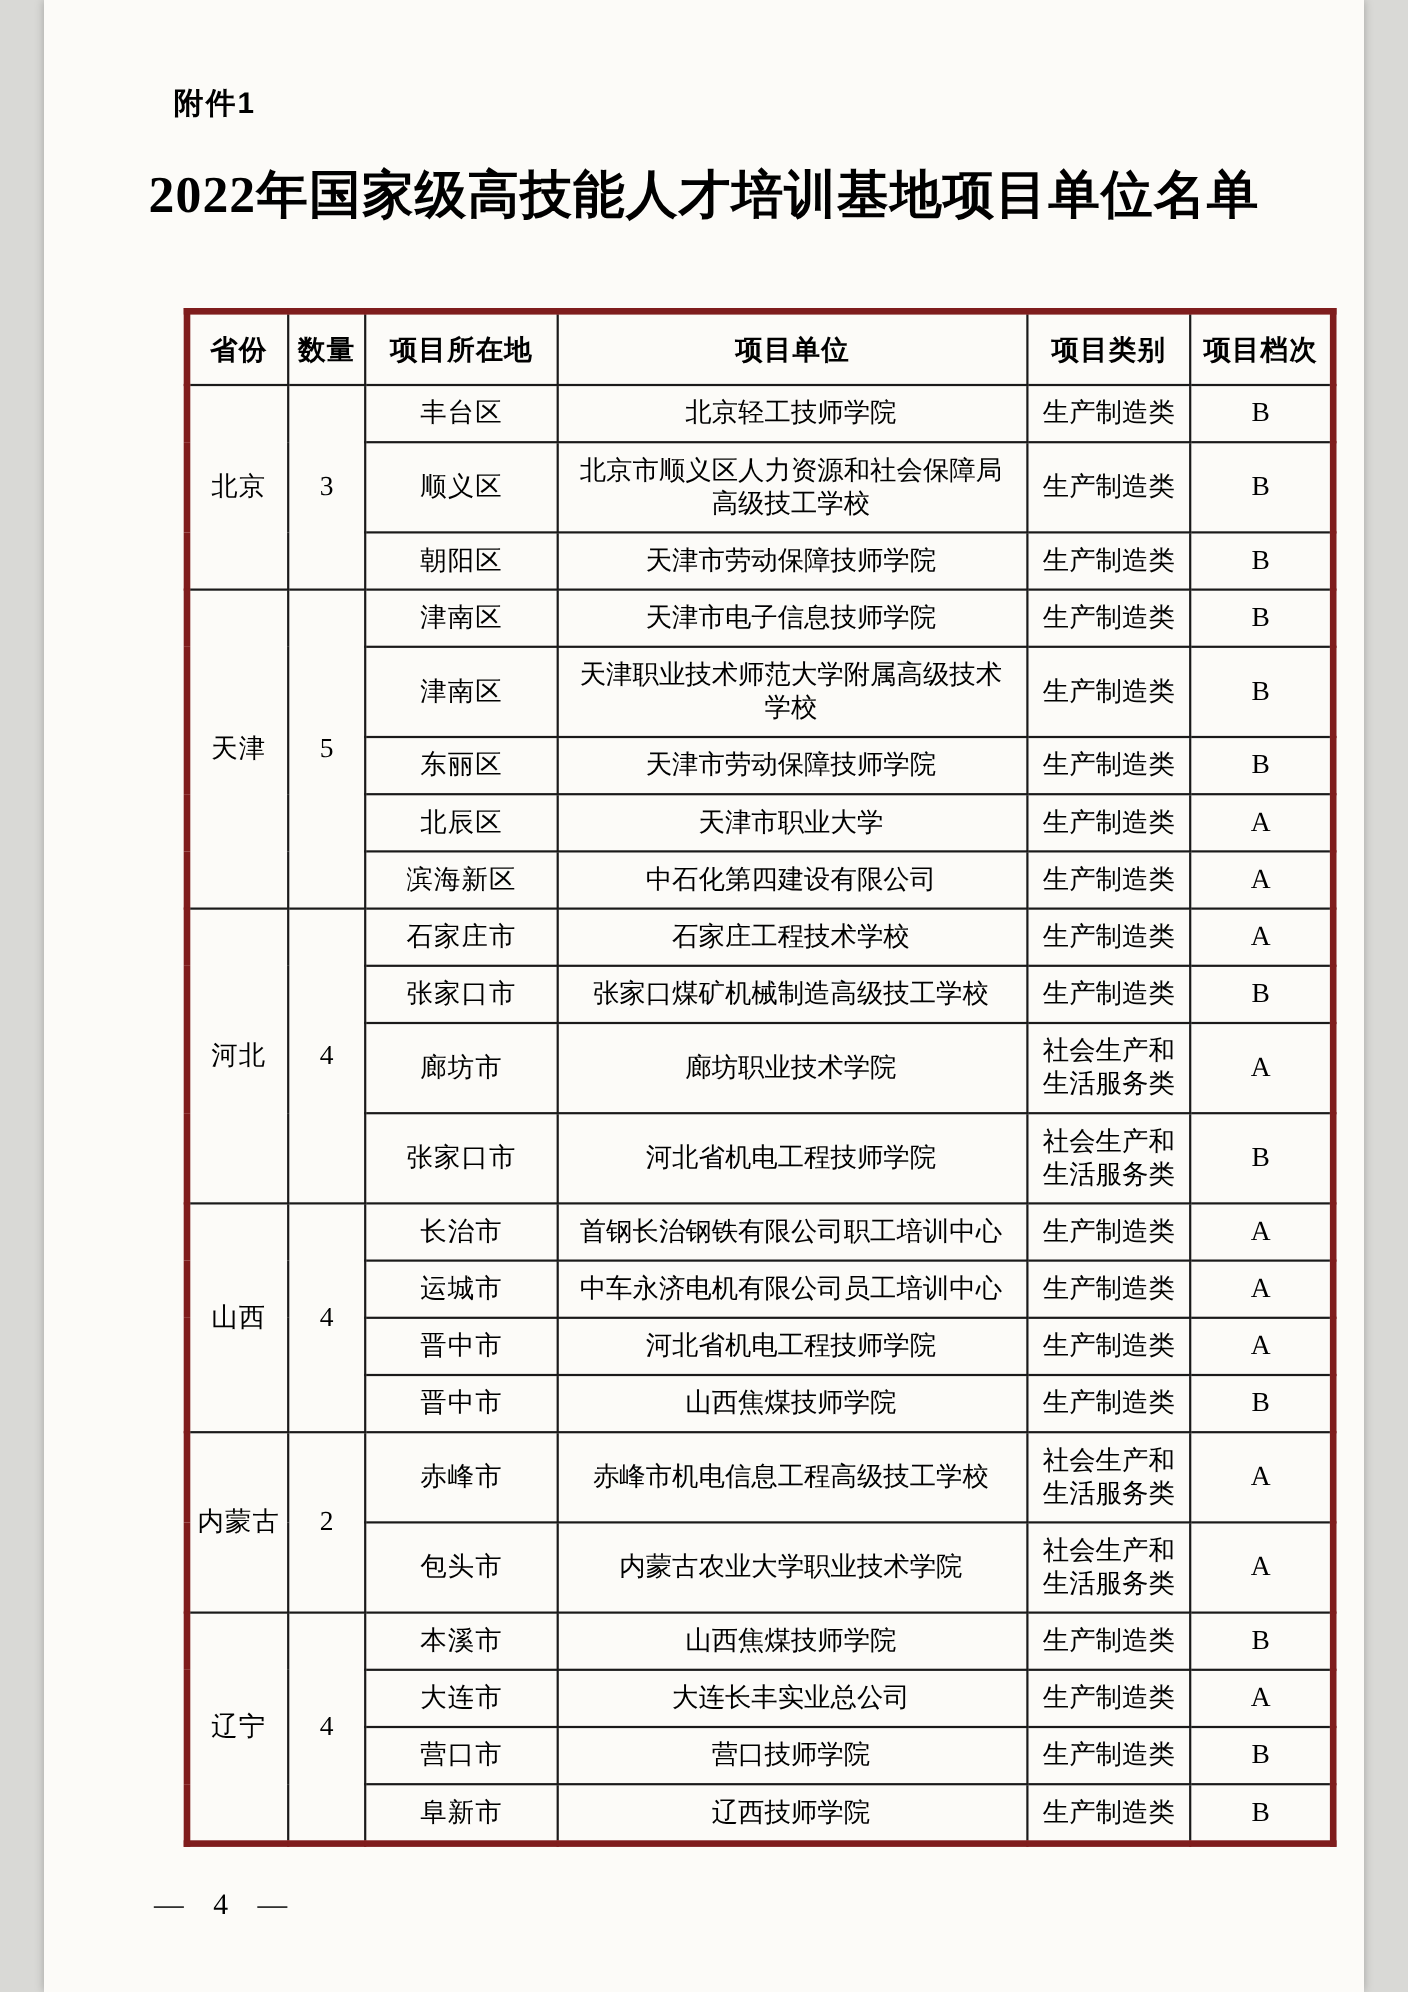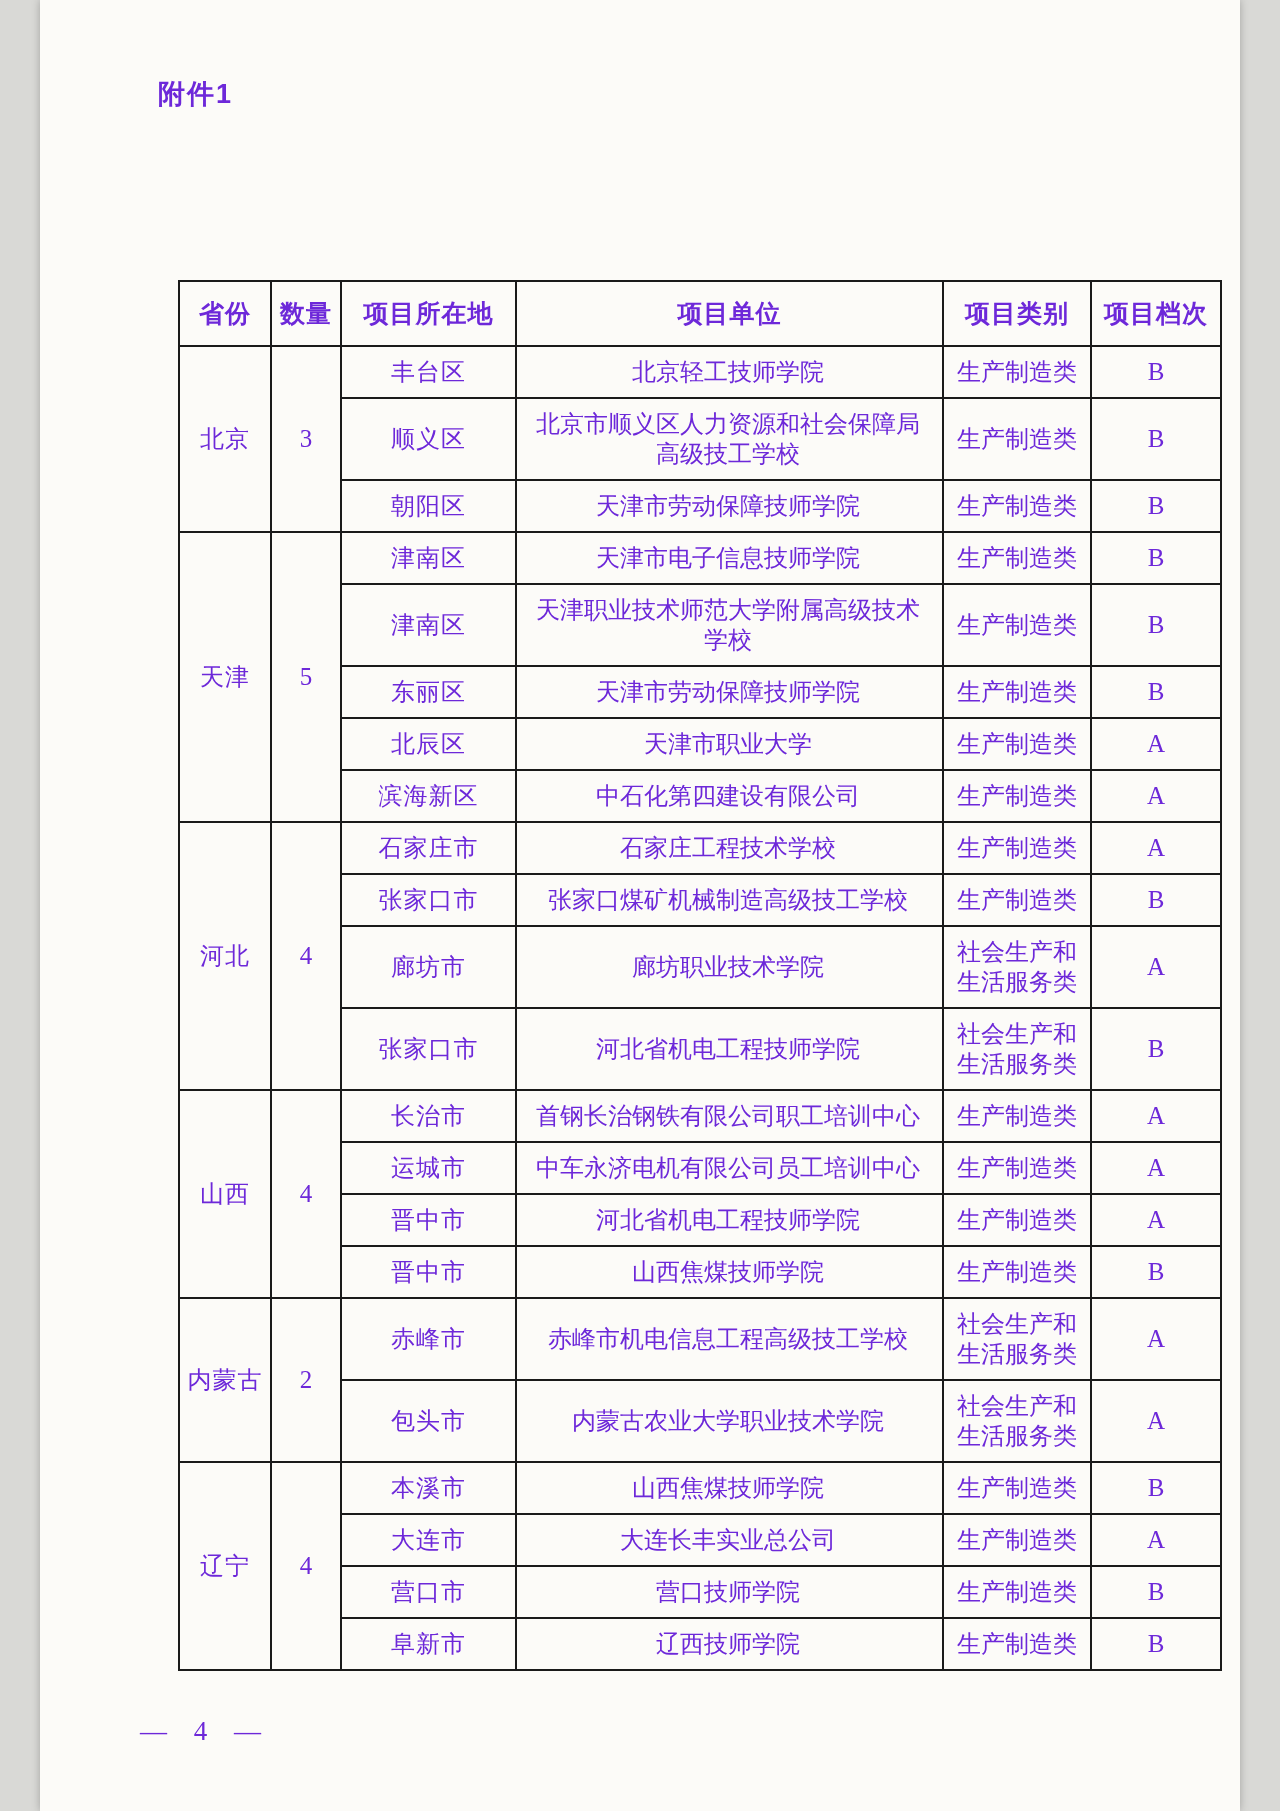--- a/index.html
+++ b/index.html
@@ -6,21 +6,21 @@
     margin: 0;
     padding: 0;
     background: #d9d9d6;
   }
   .page {
     position: relative;
     width: 1200px;
     height: 1811px;
     margin: 0 auto;
     background: #fcfbf8;
-    color: #6d28d9;
+    color: #000000;
     font-family: "Liberation Sans", sans-serif;
     overflow: hidden;
     box-shadow: 0 0 8px rgba(0,0,0,0.25);
   }
   .attachment {
     position: absolute;
     left: 118px;
     top: 76px;
     font-size: 27px;
     font-weight: 600;
@@ -34,26 +34,26 @@
     margin: 0;
     text-align: center;
     font-family: "Liberation Serif", "DejaVu Serif", serif;
     font-size: 47px;
     font-weight: bold;
     letter-spacing: 1px;
     white-space: nowrap;
   }
   table.doc-table {
     position: absolute;
-    left: 138px;
+    left: 127px;
     top: 280px;
     width: 1042px;
     border-collapse: collapse;
     table-layout: fixed;
-    border: 1px solid #7f1d1d;
+    border: 6px solid #7f1d1d;
   }
   .doc-table th, .doc-table td {
     border: 2px solid #1a1a1a;
     vertical-align: middle;
     text-align: center;
     word-break: break-all;
     overflow-wrap: break-word;
   }
   .doc-table th {
     font-size: 25px;
@@ -90,20 +90,21 @@
     font-family: "Liberation Serif", "DejaVu Serif", serif;
   }
 </style>
 </head>
 <body>
 
 <div class="page">
 
   <div class="attachment">附件1</div>
 
+  <h1 class="doc-title">2022年国家级高技能人才培训基地项目单位名单</h1>
 
   <table class="doc-table">
     <colgroup>
       <col style="width:92px">
       <col style="width:70px">
       <col style="width:175px">
       <col style="width:427px">
       <col style="width:148px">
       <col style="width:130px">
     </colgroup>

